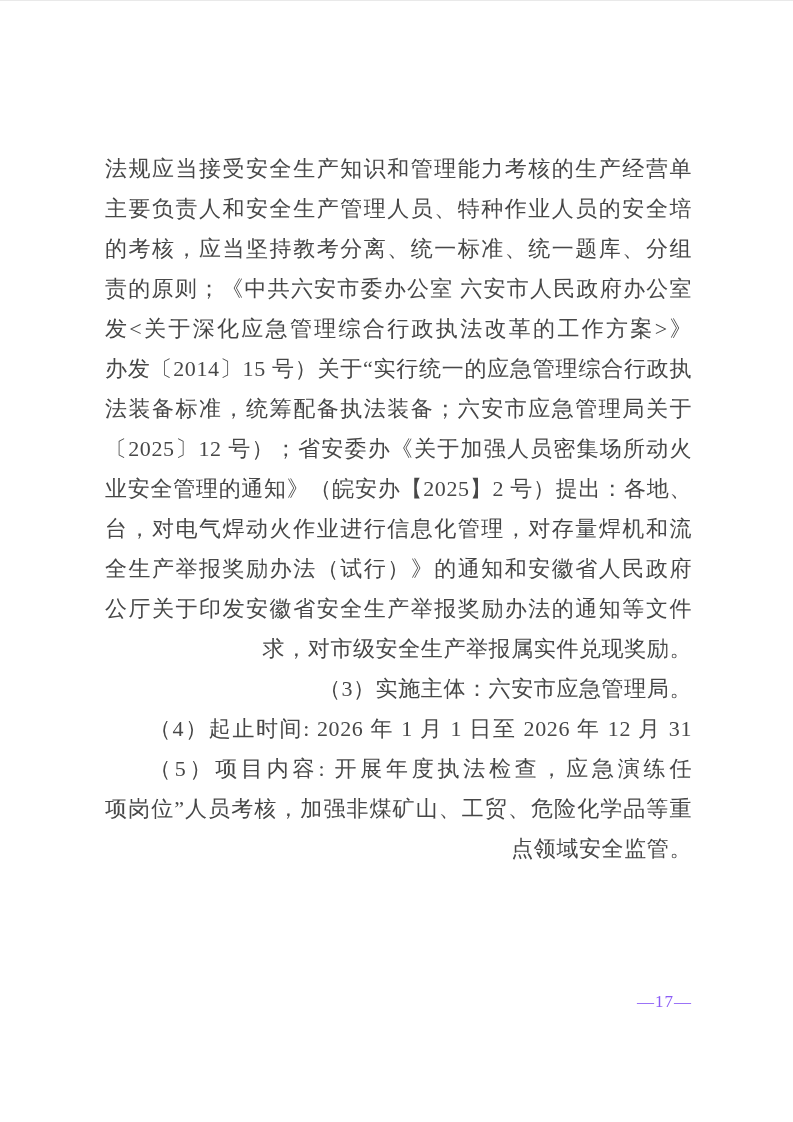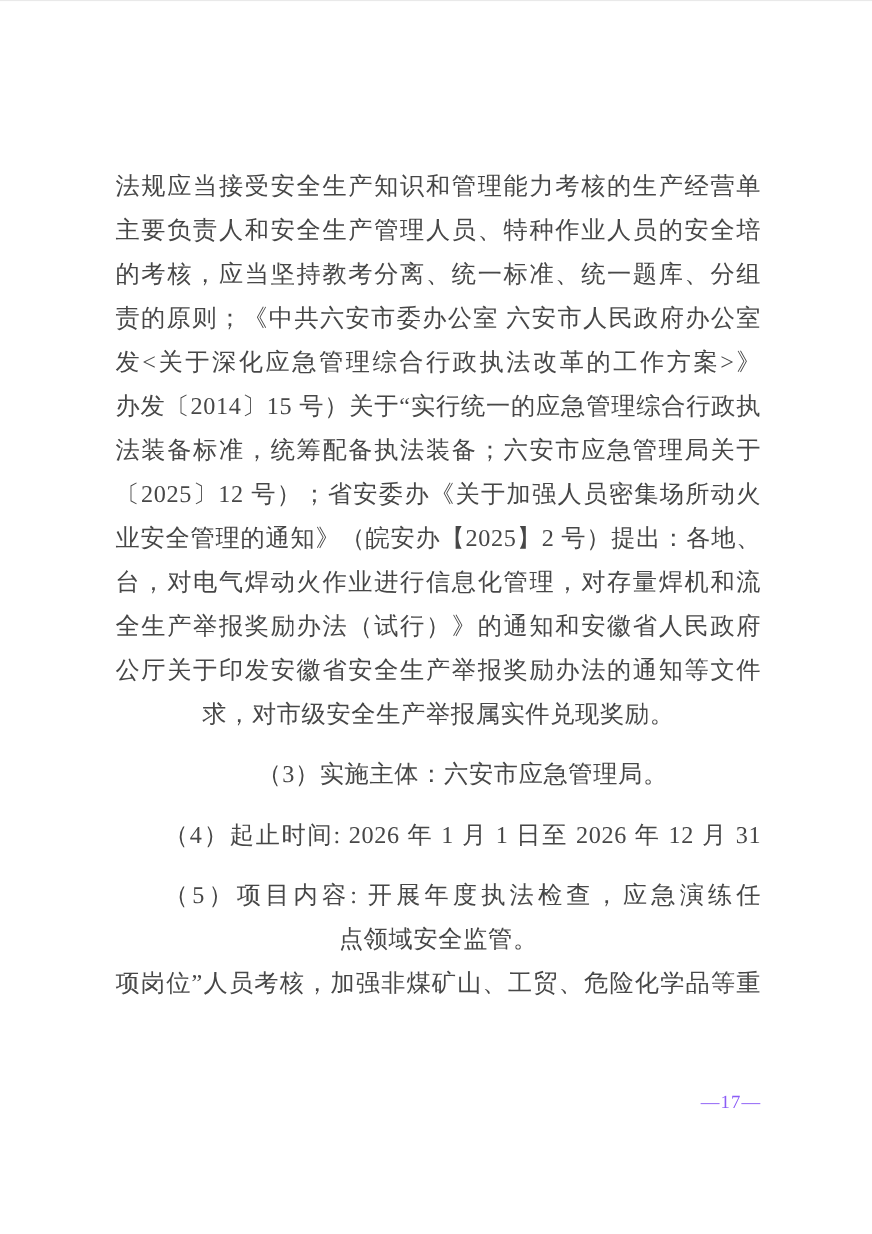--- a/index.html
+++ b/index.html
@@ -25,31 +25,30 @@
     top: 148px;
     width: 587px;
   }
   .line {
     height: 40px;
     line-height: 40px;
     font-size: 22px;
     color: #474747;
     letter-spacing: 0.6px;
     overflow: hidden;
-    text-align: center;
+    text-align: right;
   }
   
   .jst {
     text-align: justify;
     text-align-last: justify;
   }
   
   .ind {
     text-indent: 44px;
-    margin-top: 15px;
   }
   .page-number {
     position: absolute;
     top: 990px;
     left: 0;
     width: 692px;
     text-align: right;
     font-size: 17px;
     line-height: 22px;
     color: #8b5cf6;
@@ -71,19 +70,19 @@
     <div class="line jst">法装备标准，统筹配备执法装备；六安市应急管理局关于解</div>
     <div class="line jst">〔2025〕12 号）；省安委办《关于加强人员密集场所动火作</div>
     <div class="line jst">业安全管理的通知》（皖安办【2025】2 号）提出：各地、</div>
     <div class="line jst">台，对电气焊动火作业进行信息化管理，对存量焊机和流动</div>
     <div class="line jst">全生产举报奖励办法（试行）》的通知和安徽省人民政府办</div>
     <div class="line jst">公厅关于印发安徽省安全生产举报奖励办法的通知等文件要</div>
     <div class="line">求，对市级安全生产举报属实件兑现奖励。</div>
     <div class="line ind">（3）实施主体：六安市应急管理局。</div>
     <div class="line ind jst">（4）起止时间: 2026 年 1 月 1 日至 2026 年 12 月 31 日。</div>
     <div class="line ind jst">（5）项目内容: 开展年度执法检查，应急演练任务、“三</div>
+    <div class="line jst">项岗位”人员考核，加强非煤矿山、工贸、危险化学品等重</div>
     <div class="line">点领域安全监管。</div>
-    <div class="line jst">项岗位”人员考核，加强非煤矿山、工贸、危险化学品等重</div>
   </div>
 
   <div class="page-number">—17—</div>
 
 </div>
 
 </body></html>

